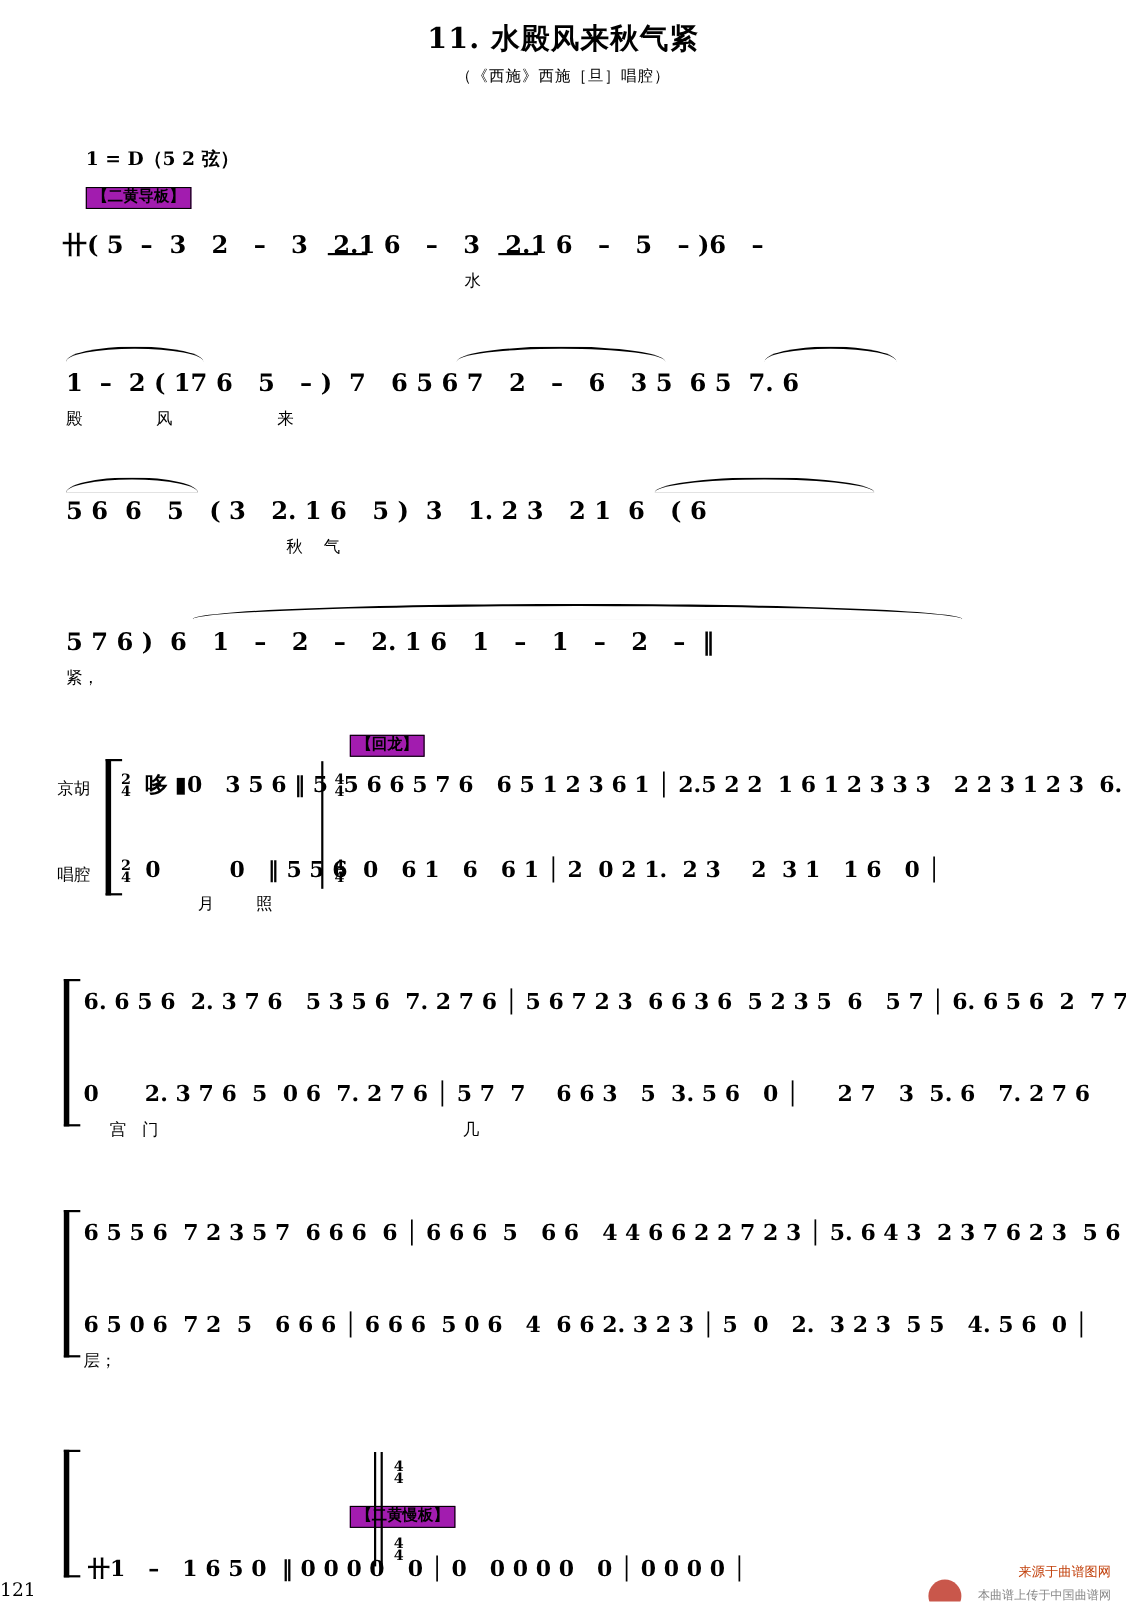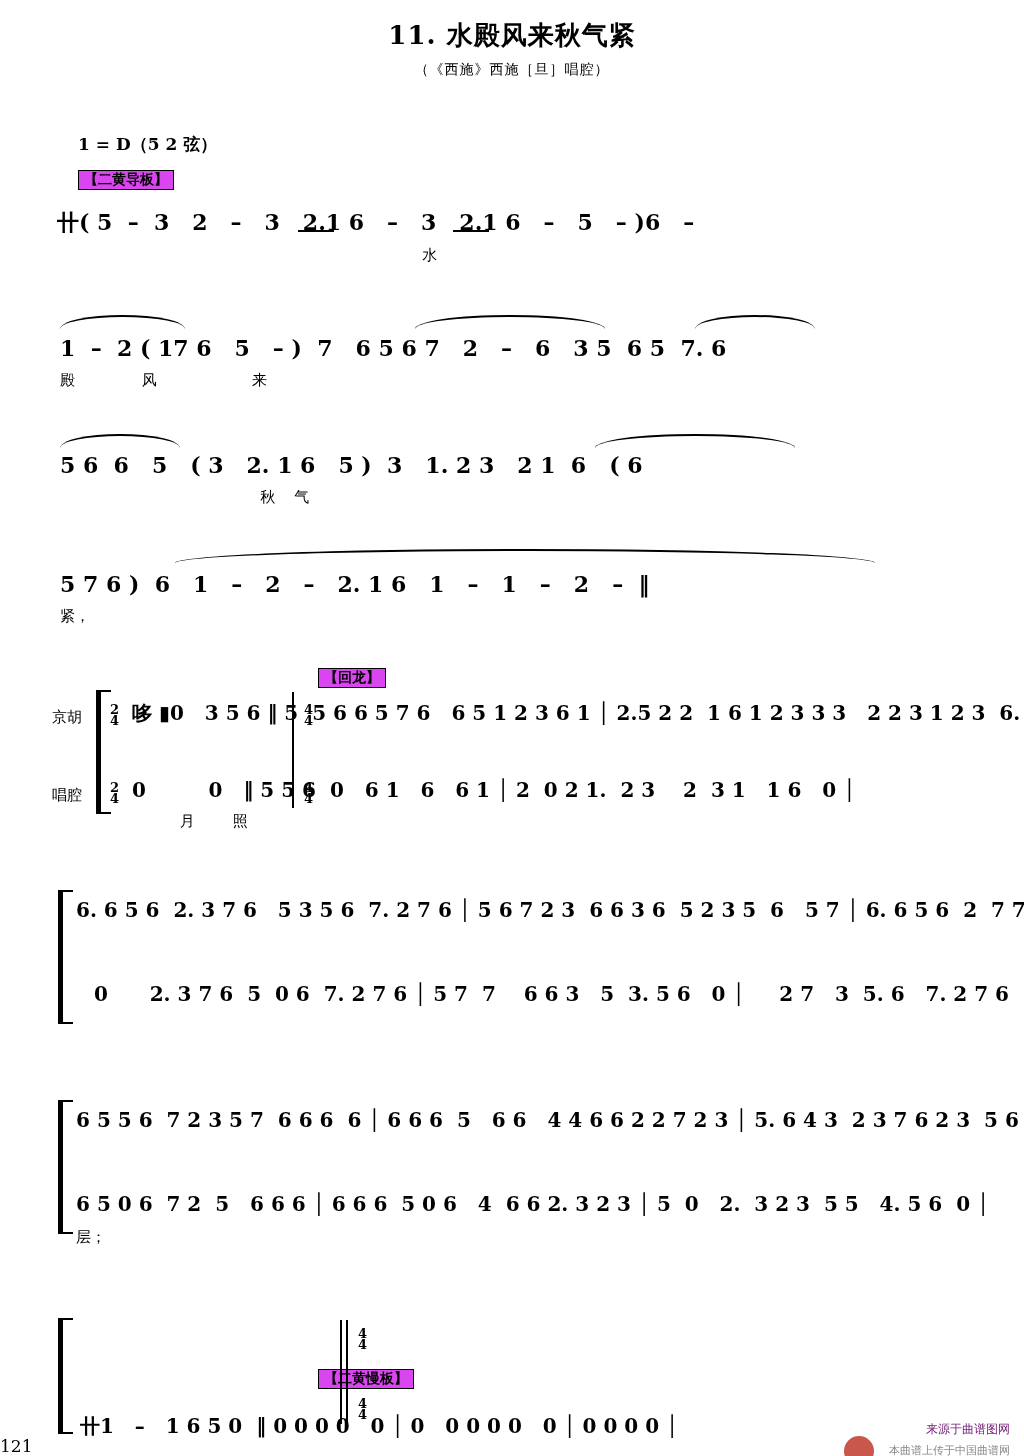--- a/index.html
+++ b/index.html
@@ -36,21 +36,21 @@
     font-family:"DejaVu Serif", serif;
   }
 
   
   .tag{
     display:inline-block;
     border:1.6px solid #000;
     padding:1px 5px 2px 5px;
     font-size:14px;
     font-weight:bold;
-    background:#d946ef;
+    background:#a21caf;
     line-height:1.1;
   }
   .tag-pos{position:absolute;}
 
   
   .row{
     position:absolute;
     left:55px;
     width:920px;
     height:62px;
@@ -114,21 +114,21 @@
     left:0;right:0;
     bottom:18px;
     text-align:left;
     font-size:17px;
     font-family:"DejaVu Serif", serif;
   }
   .srcmark{
     position:absolute;
     right:14px;bottom:36px;
     font-size:12px;
-    color:#701a75;
+    color:#c2410c;
     white-space:nowrap;
   }
   .srcmark2{
     position:absolute;
     right:14px;bottom:16px;
     font-size:11px;
     color:#888;
     white-space:nowrap;
   }
   .logo{
@@ -191,21 +191,22 @@
     <div class="meter" style="left:208px;top:92px;">4<br>4</div>
     <div class="barline" style="left:196px;top:2px;height:116px;"></div>
     <div class="notes" style="position:absolute;left:36px;top:10px;font-size:20px;">哆 ▮0   3 5 6 ‖ 5  5 6 6 5 7 6   6 5 1 2 3 6 1 │ 2.5 2 2  1 6 1 2 3 3 3   2 2 3 1 2 3  6. 6 5 7</div>
     <div class="notes" style="position:absolute;left:36px;top:88px;font-size:20px;">0         0   ‖ 5 5 6  0   6 1   6   6 1 │ 2  0 2 1.  2 3    2  3 1   1 6   0 │</div>
     <div class="lyr" style="position:absolute;left:36px;top:122px;">          月        照</div>
   </div>
 
   <div style="position:absolute;left:58px;top:872px;width:920px;height:150px;">
     <div class="sysbracket" style="left:0;top:0;height:130px;"></div>
     <div class="notes" style="position:absolute;left:18px;top:8px;font-size:20px;">6. 6 5 6  2. 3 7 6   5 3 5 6  7. 2 7 6 │ 5 6 7 2 3  6 6 3 6  5 2 3 5  6   5 7 │ 6. 6 5 6  2  7 7   3 3 5 6 5 6   7. 2 7 6</div>
-    <div class="notes" style="position:absolute;left:36px;top:92px;font-size:20px;">0      2. 3 7 6  5  0 6  7. 2 7 6 │ 5 7  7    6 6 3   5  3. 5 6   0 │     2 7   3  5. 6   7. 2 7 6</div>
+    <div class="notes" style="position:absolute;left:18px;top:92px;font-size:20px;">0      2. 3 7 6  5  0 6  7. 2 7 6 │ 5 7  7    6 6 3   5  3. 5 6   0 │     2 7   3  5. 6   7. 2 7 6</div>
+    <div class="lyr" style="position:absolute;left:18px;top:128px;">     宫   门                                                          几</div>
   </div>
 
   <div style="position:absolute;left:58px;top:1082px;width:920px;height:150px;">
     <div class="sysbracket" style="left:0;top:0;height:130px;"></div>
     <div class="notes" style="position:absolute;left:18px;top:8px;font-size:20px;">6 5 5 6  7 2 3 5 7  6 6 6  6 │ 6 6 6  5   6 6   4 4 6 6 2 2 7 2 3 │ 5. 6 4 3  2 3 7 6 2 3  5 6  5 4 3 4 5  6   5 6</div>
     <div class="notes" style="position:absolute;left:18px;top:92px;font-size:20px;">6 5 0 6  7 2  5   6 6 6 │ 6 6 6  5 0 6   4  6 6 2. 3 2 3 │ 5  0   2.  3 2 3  5 5   4. 5 6  0 │</div>
     <div class="lyr" style="position:absolute;left:18px;top:128px;">层；</div>
   </div>
 
   <div class="tag tag-pos" style="left:318px;top:1310px;margin-top:41px;">【二黄慢板】</div>

